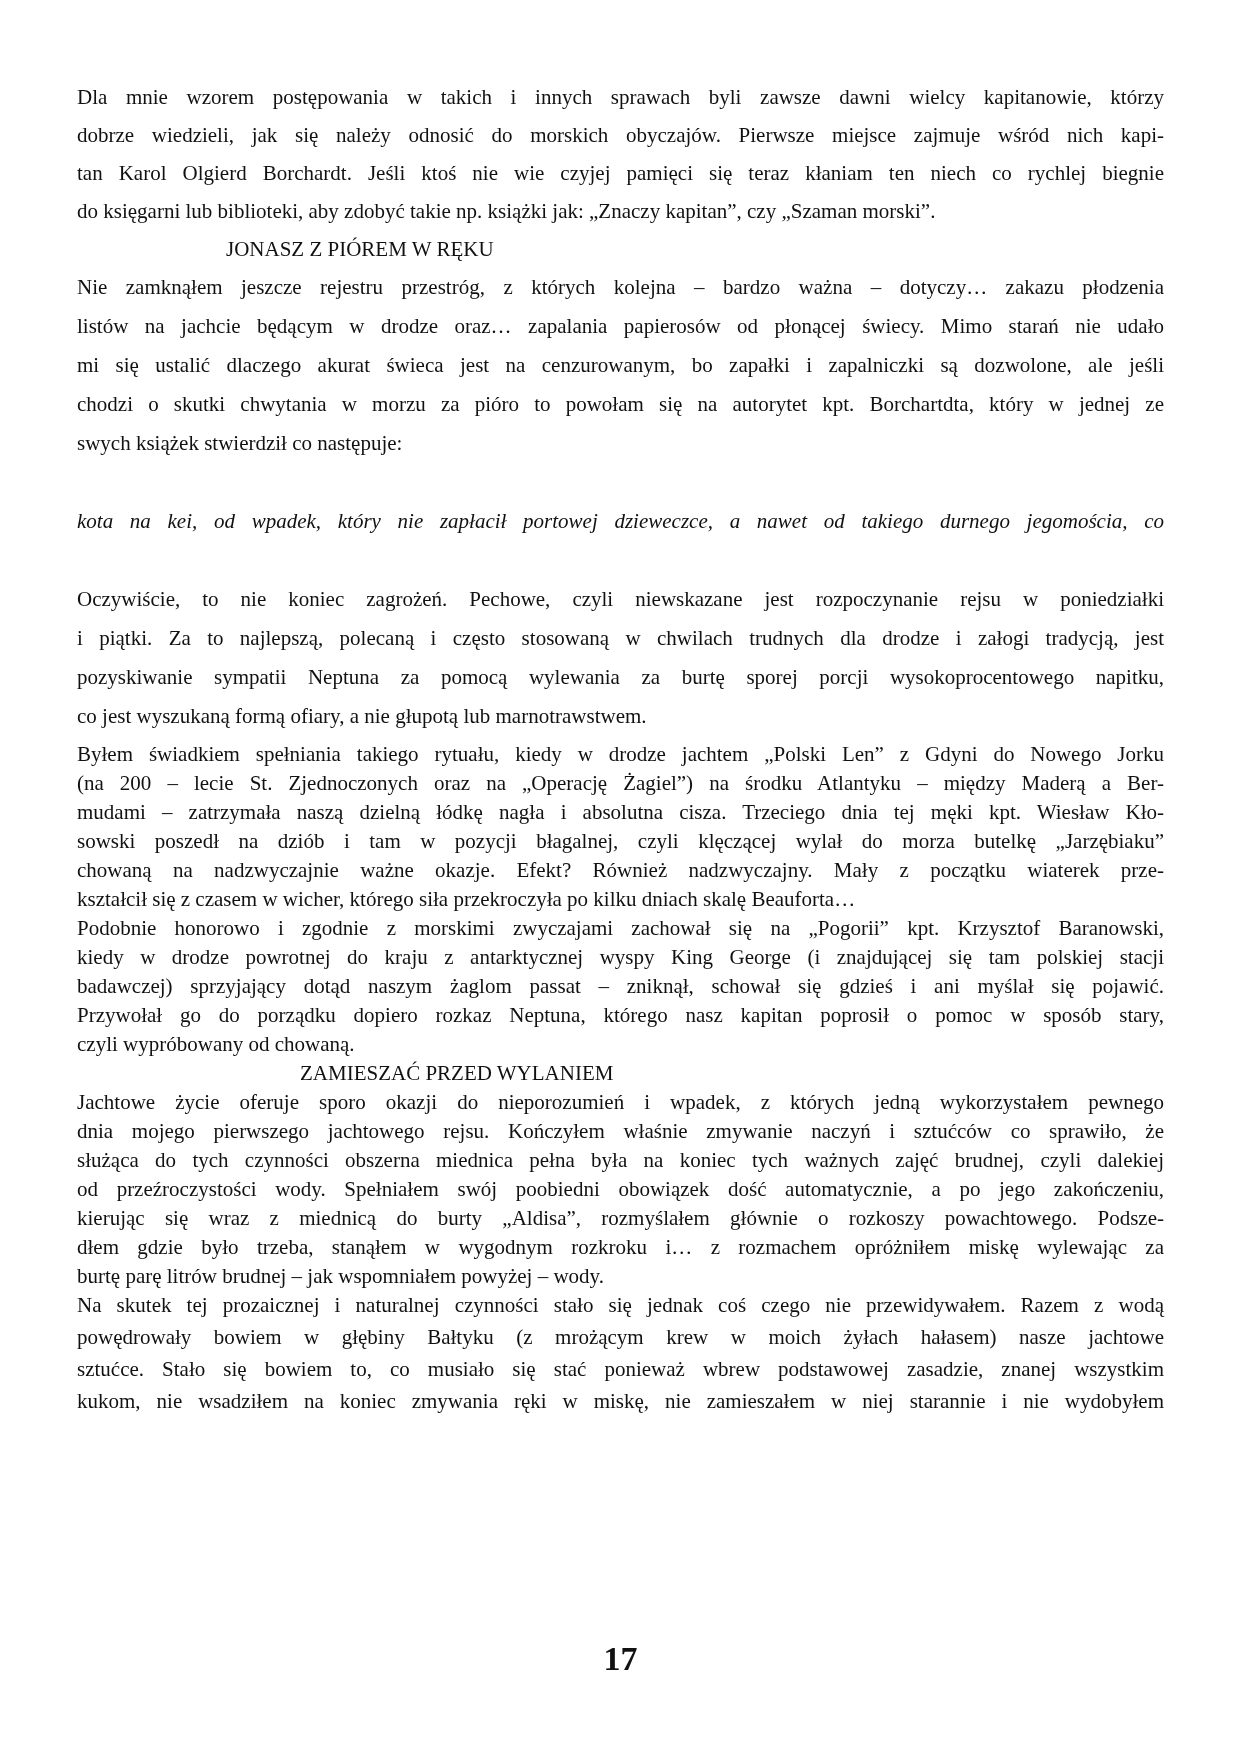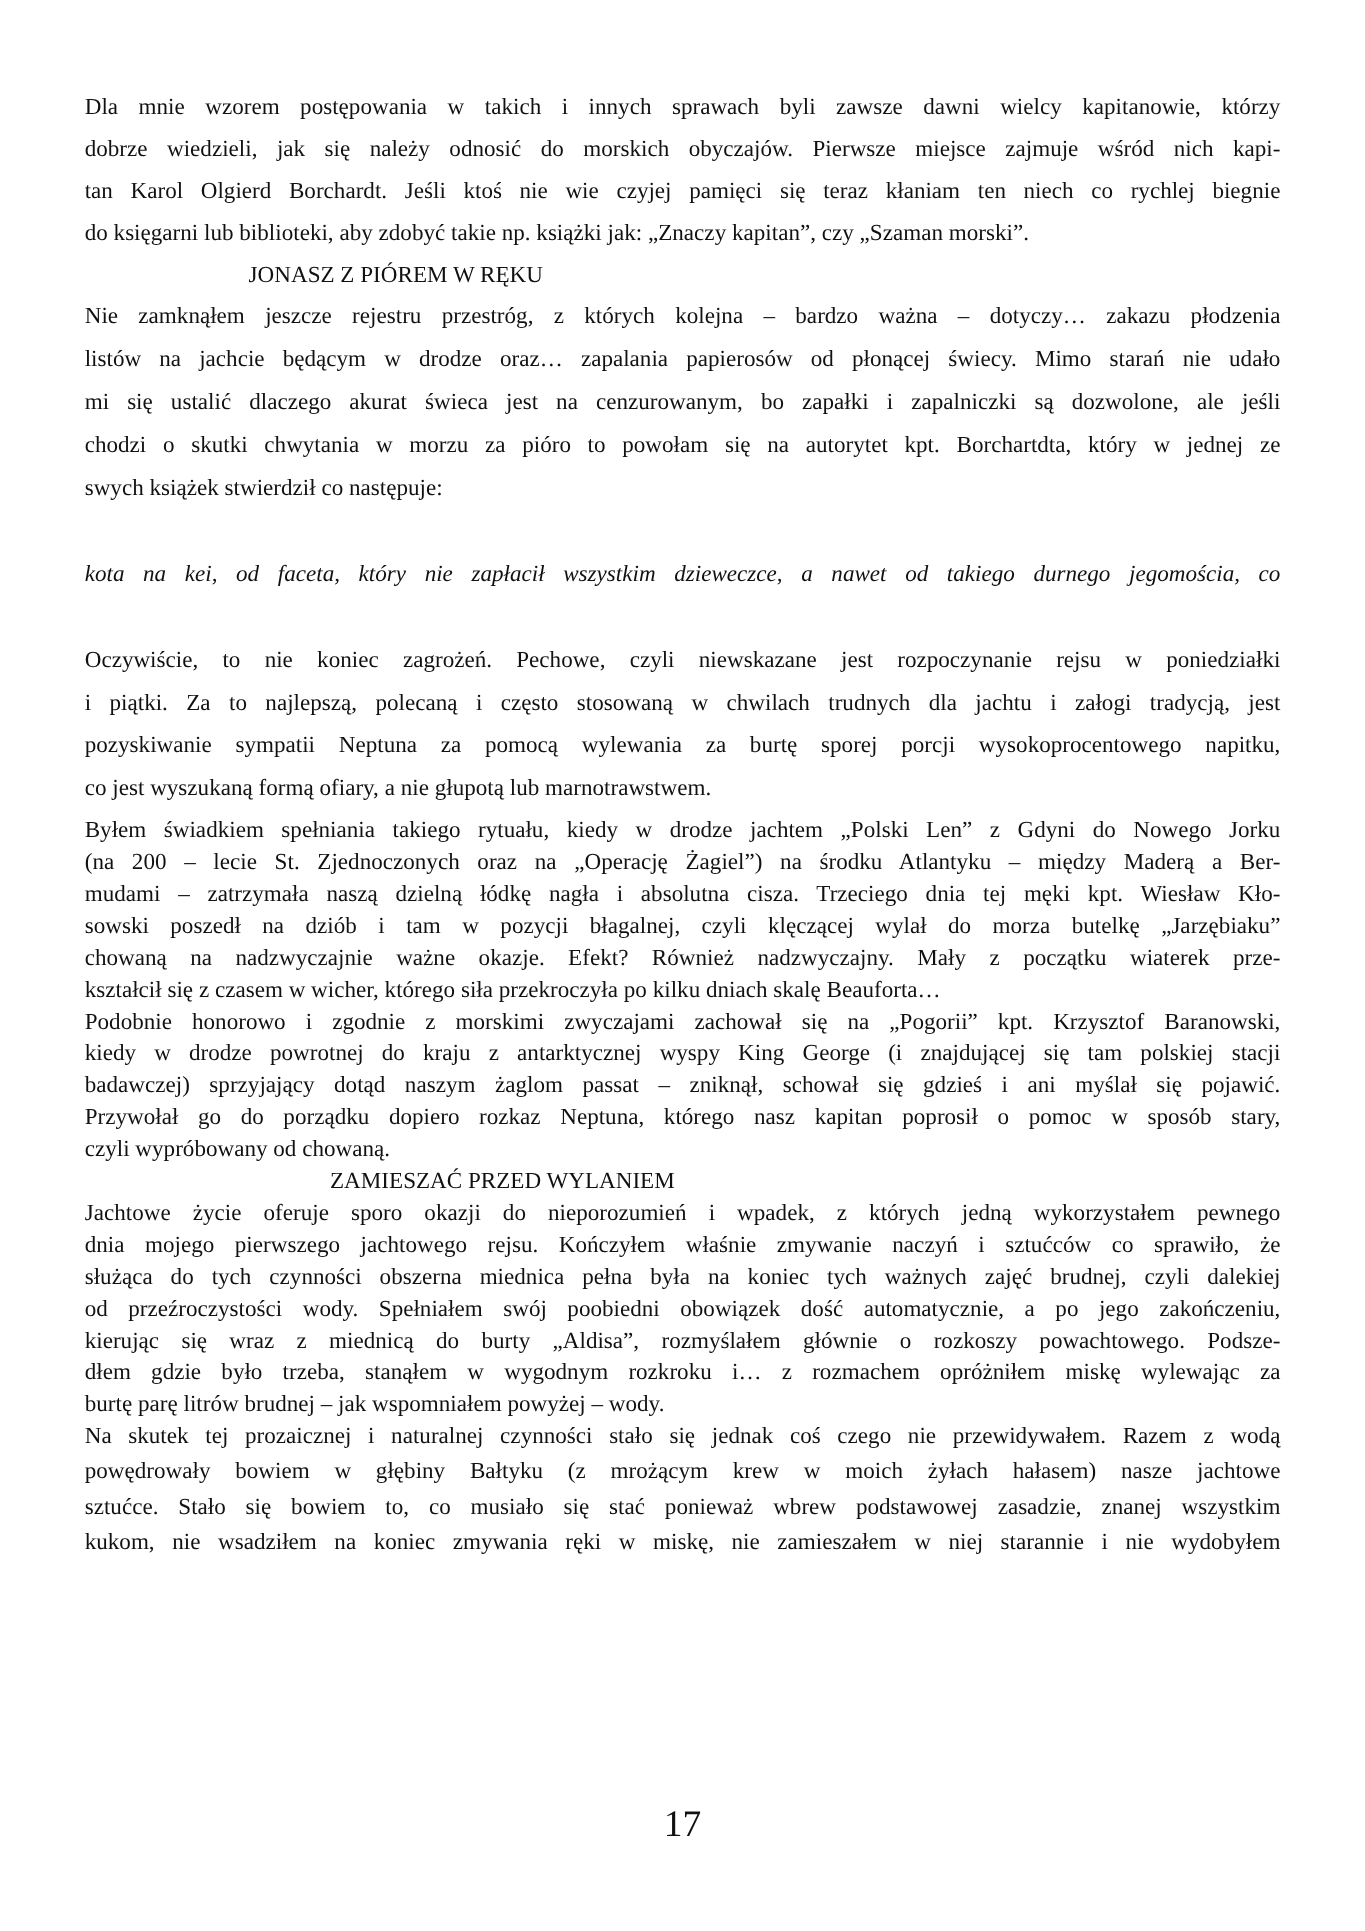--- a/index.html
+++ b/index.html
@@ -27,21 +27,21 @@
     white-space: nowrap;
     line-height: 26px;
     text-align: center;
   }
   .page-number {
     position: absolute;
     left: 0; width: 1241px;
     top: 1640px;
     text-align: center;
     font-family: "Liberation Serif", serif;
-    font-weight: normal;
+    font-weight: bold;
     font-size: 34px;
     color: #111;
   }
 </style>
 </head>
 <body>
 
 <div class="page">
 
   <div class="line" style="top:84px">Dla mnie wzorem postępowania w takich i innych sprawach byli zawsze dawni wielcy kapitanowie, którzy</div>
@@ -50,24 +50,24 @@
   <div class="line last" style="top:198px">do księgarni lub biblioteki, aby zdobyć takie np. książki jak: „Znaczy kapitan”, czy „Szaman morski”.</div>
 
   <div class="heading" style="left:226px; top:236px">JONASZ Z PIÓREM W RĘKU</div>
 
   <div class="line" style="top:274px">Nie zamknąłem jeszcze rejestru przestróg, z których kolejna – bardzo ważna – dotyczy… zakazu płodzenia</div>
   <div class="line" style="top:313px">listów na jachcie będącym w drodze oraz… zapalania papierosów od płonącej świecy. Mimo starań nie udało</div>
   <div class="line" style="top:352px">mi się ustalić dlaczego akurat świeca jest na cenzurowanym, bo zapałki i zapalniczki są dozwolone, ale jeśli</div>
   <div class="line" style="top:391px">chodzi o skutki chwytania w morzu za pióro to powołam się na autorytet kpt. Borchartdta, który w jednej ze</div>
   <div class="line last" style="top:430px">swych książek stwierdził co następuje:</div>
 
-  <div class="line italic" style="top:508px">kota na kei, od faceta, który nie zapłacił wszystkim dzieweczce, a nawet od takiego durnego jegomościa, co</div>
+  <div class="line italic" style="top:508px">kota na kei, od wpadek, który nie zapłacił portowej dzieweczce, a nawet od takiego durnego jegomościa, co</div>
 
   <div class="line" style="top:586px">Oczywiście, to nie koniec zagrożeń. Pechowe, czyli niewskazane jest rozpoczynanie rejsu w poniedziałki</div>
-  <div class="line" style="top:625px">i piątki. Za to najlepszą, polecaną i często stosowaną w chwilach trudnych dla jachtu i załogi tradycją, jest</div>
+  <div class="line" style="top:625px">i piątki. Za to najlepszą, polecaną i często stosowaną w chwilach trudnych dla drodze i załogi tradycją, jest</div>
   <div class="line" style="top:664px">pozyskiwanie sympatii Neptuna za pomocą wylewania za burtę sporej porcji wysokoprocentowego napitku,</div>
   <div class="line last" style="top:703px">co jest wyszukaną formą ofiary, a nie głupotą lub marnotrawstwem.</div>
 
   <div class="line" style="top:741px">Byłem świadkiem spełniania takiego rytuału, kiedy w drodze jachtem „Polski Len” z Gdyni do Nowego Jorku</div>
   <div class="line" style="top:770px">(na 200 – lecie St. Zjednoczonych oraz na „Operację Żagiel”) na środku Atlantyku – między Maderą a Ber-</div>
   <div class="line" style="top:799px">mudami – zatrzymała naszą dzielną łódkę nagła i absolutna cisza. Trzeciego dnia tej męki kpt. Wiesław Kło-</div>
   <div class="line" style="top:828px">sowski poszedł na dziób i tam w pozycji błagalnej, czyli klęczącej  wylał do morza butelkę „Jarzębiaku”</div>
   <div class="line" style="top:857px">chowaną na nadzwyczajnie ważne okazje. Efekt? Również nadzwyczajny. Mały z początku wiaterek prze-</div>
   <div class="line last" style="top:886px">kształcił się z czasem w wicher, którego siła przekroczyła po kilku dniach skalę Beauforta…</div>
 

